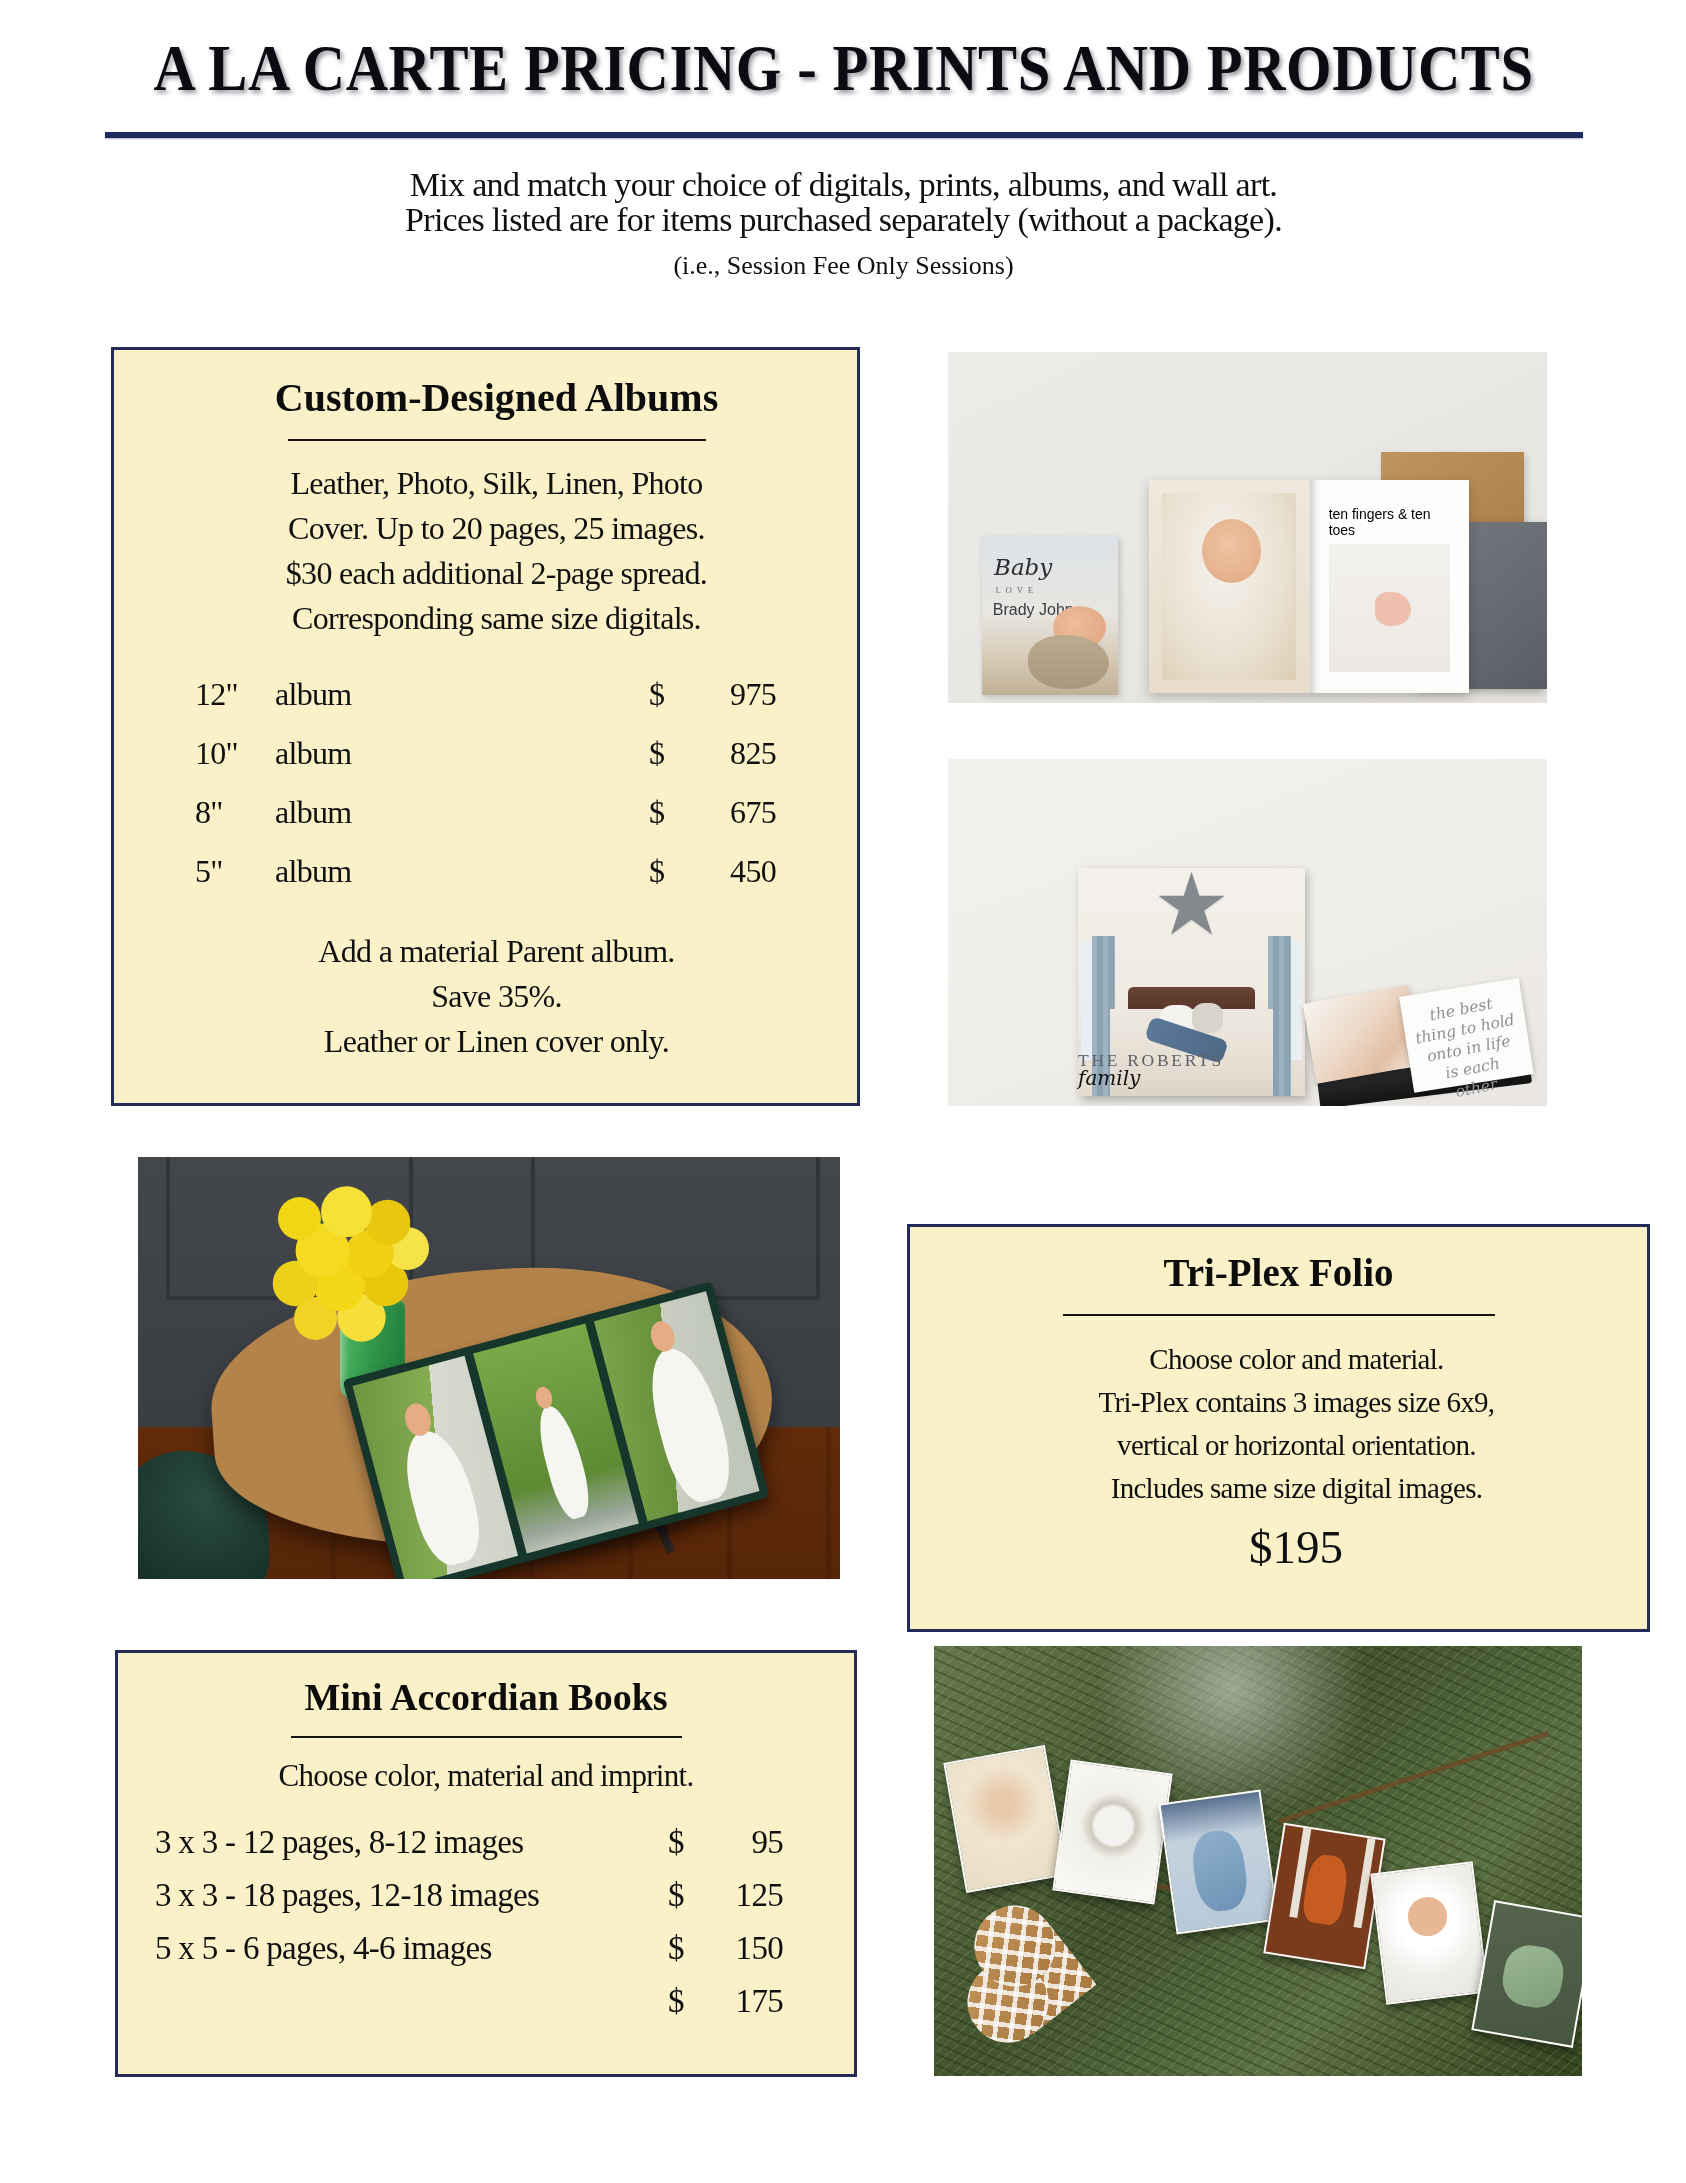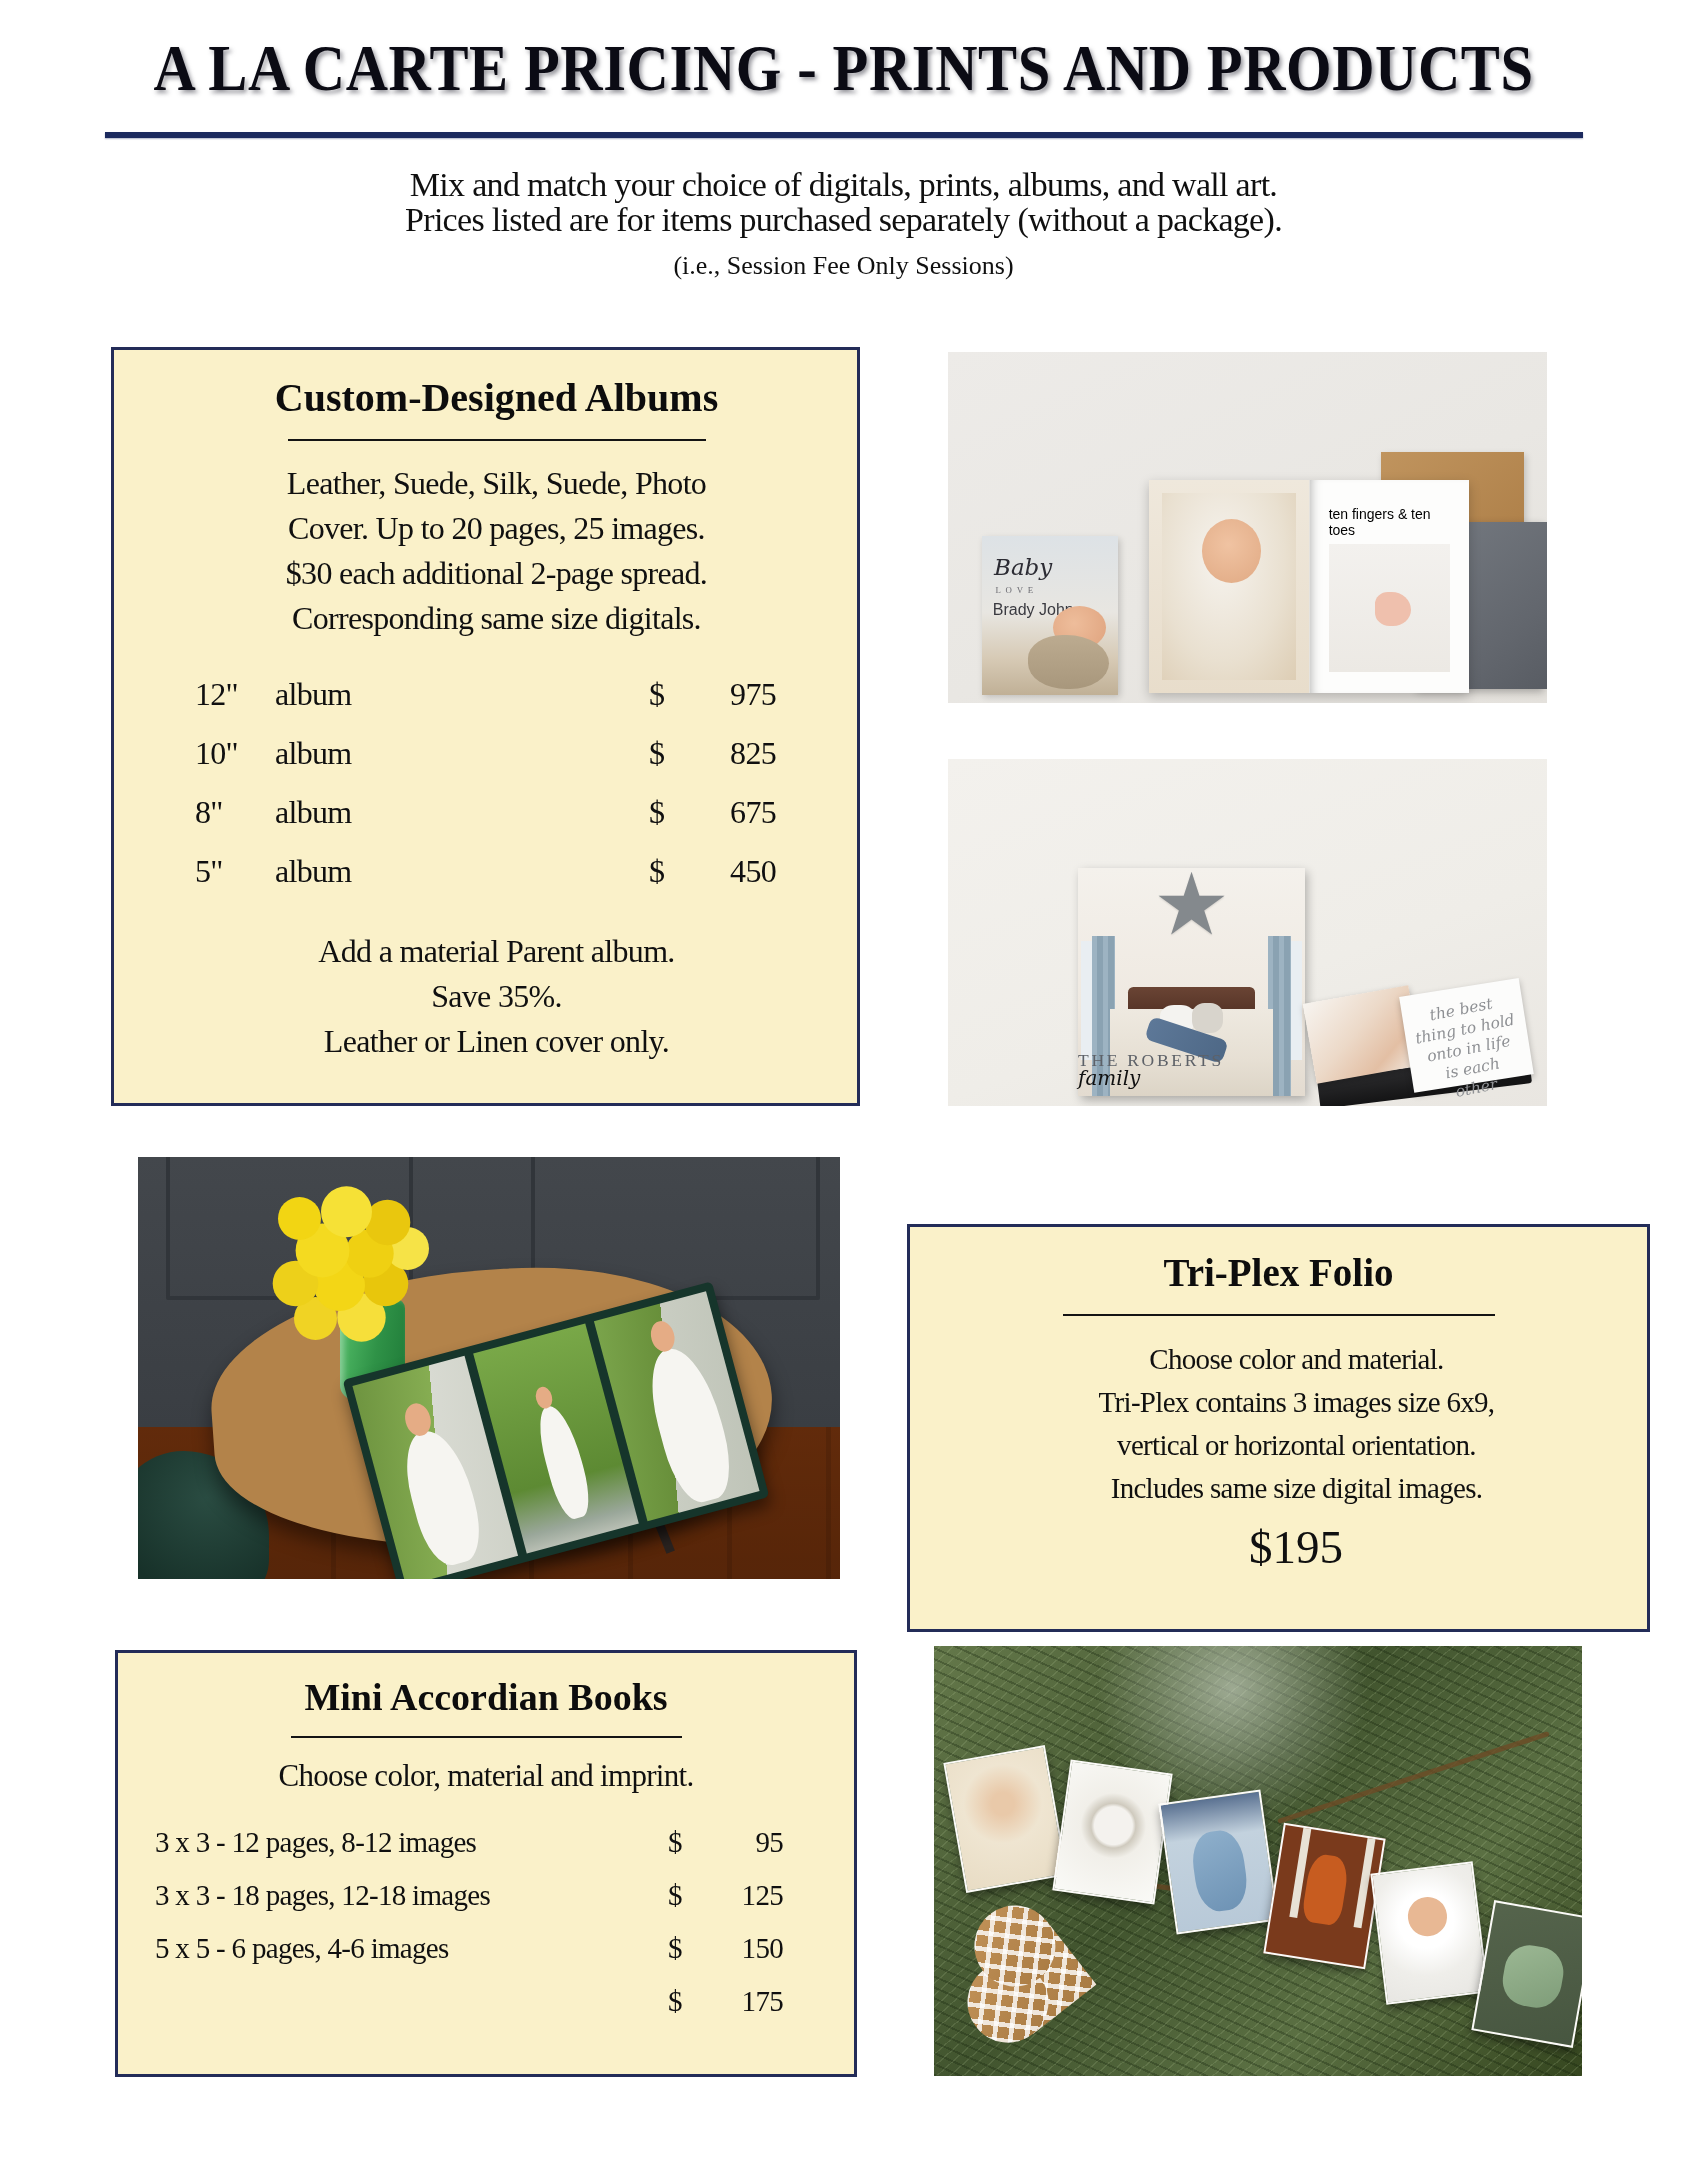--- a/index.html
+++ b/index.html
@@ -40,21 +40,21 @@
   .triplex-box h2{padding-top:23px;font-size:39px;}
   .triplex-box .hrule{width:432px;margin:19px auto 21.6px;}
   .triplex-box .desc-line{font-size:29px;line-height:43px;margin-left:36px;}
   .triplex-price{font-size:47px;margin-top:10.8px;letter-spacing:0;margin-left:35px;}
 
   .mini-box{left:115px;top:1650px;width:742px;height:427px;}
   .mini-box h2{padding-top:21.6px;font-size:38px;}
   .mini-box .hrule{width:391px;margin:17.5px auto 17.5px;}
   .mini-box .desc-line{font-size:31px;line-height:40px;}
   .mini-rows{margin:20px 71px 0 37px;}
-  .mini-row{display:flex;align-items:baseline;font-size:29px;line-height:53px;
+  .mini-row{display:flex;align-items:baseline;font-size:33px;line-height:53px;
             letter-spacing:-0.7px;text-align:left;}
   .mini-row .cur-col{width:35px;}
   .mini-row .num-col{width:80px;}
 
   
   .photo{position:absolute;overflow:hidden;}
   figure.photo{margin:0;}
 
   
   .p1{left:948px;top:352px;width:599px;height:351px;
@@ -234,21 +234,21 @@
 
   <h1 class="title">A LA CARTE PRICING - PRINTS AND PRODUCTS</h1>
   <div class="title-rule"></div>
   <p class="sub sub1">Mix and match your choice of digitals, prints, albums, and wall art.</p>
   <p class="sub sub2">Prices listed are for items purchased separately (without a package).</p>
   <p class="sub sub3">(i.e., Session Fee Only Sessions)</p>
 
   <section class="box albums-box">
     <h2>Custom-Designed Albums</h2>
     <div class="hrule"></div>
-    <div class="desc-line">Leather, Suede, Silk, Suede, Photo</div>
+    <div class="desc-line">Leather, Photo, Silk, Linen, Photo</div>
     <div class="desc-line">Cover. Up to 20 pages, 25 images.</div>
     <div class="desc-line">$30 each additional 2-page spread.</div>
     <div class="desc-line">Corresponding same size digitals.</div>
     <div class="price-rows">
       <div class="price-row">
         <span class="size-col">12"</span>
         <span class="name-col">album</span>
         <span class="flex-spacer"></span>
         <span class="cur-col">$</span>
         <span class="num-col">975</span>

